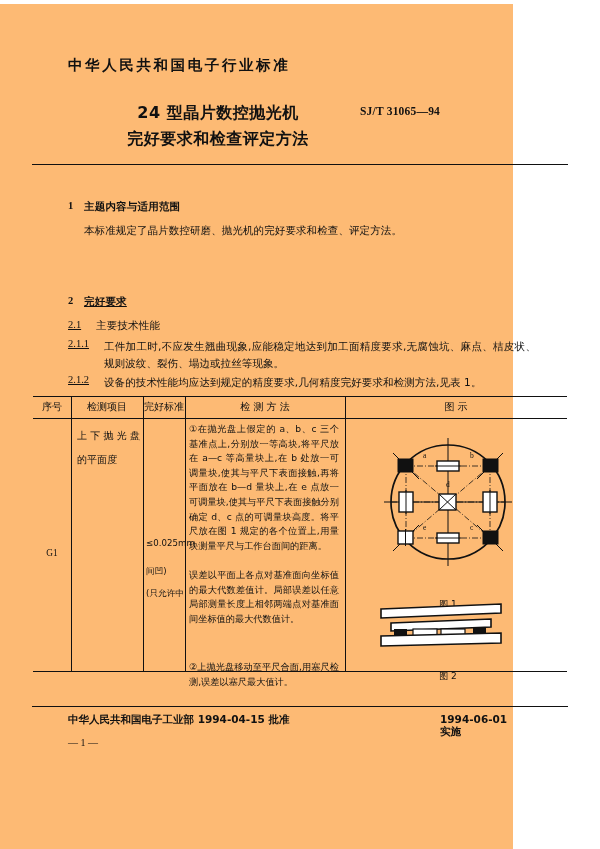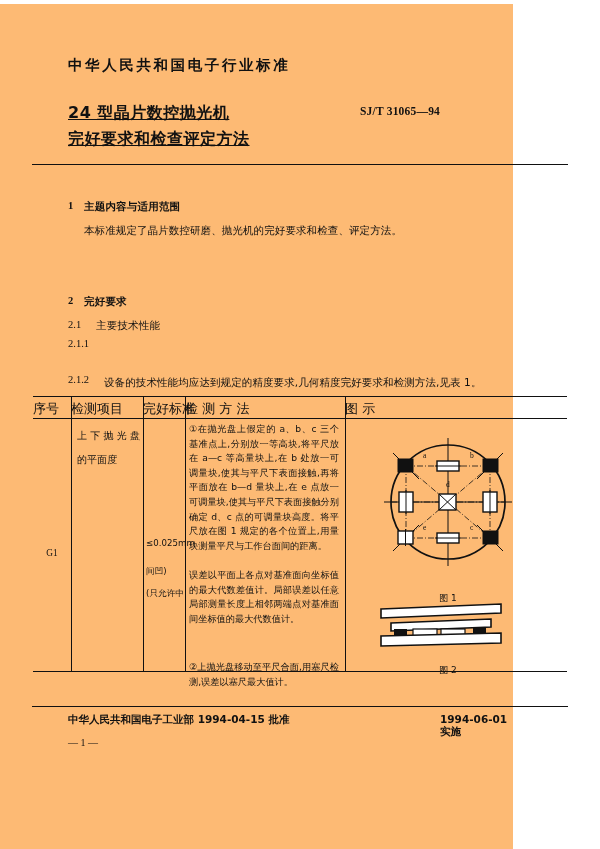--- a/index.html
+++ b/index.html
@@ -31,21 +31,21 @@
     font-size: 14.5px;
     font-weight: bold;
     letter-spacing: 2.6px;
     font-family: "DejaVu Sans", "Liberation Sans", sans-serif;
   }
   .title-block {
     position: absolute;
     left: 68px;
     top: 96px;
     width: 300px;
-    text-decoration: underline;
+    text-align: center;
   }
   .title-line {
     font-size: 16px;
     font-weight: bold;
     letter-spacing: 0.5px;
     line-height: 26px;
     font-family: "DejaVu Sans", "Liberation Sans", sans-serif;
   }
   .std-code {
     position: absolute;
@@ -83,20 +83,21 @@
   .num {
     position: absolute;
     font-size: 10.5px;
     font-family: "Liberation Serif", serif;
     font-weight: bold;
   }
   .num-light {
     position: absolute;
     font-size: 10.5px;
     font-family: "Liberation Serif", serif;
+    text-decoration: underline;
   }
   .tbl-caption {
     position: absolute;
     left: 0;
     top: 374px;
     width: 600px;
     text-align: center;
     font-size: 10px;
     font-family: "DejaVu Sans", "Liberation Sans", sans-serif;
   }
@@ -118,22 +119,23 @@
   .tbl .vline {
     position: absolute;
     top: 0;
     width: 0;
     height: 290px;
     border-left: 1px solid #111;
   }
   .hdr-cell {
     position: absolute;
     top: 4px;
-    font-size: 13px;
-    font-family: "DejaVu Sans", "Liberation Sans", sans-serif;
+    font-size: 10px;
+    font-family: "DejaVu Sans", "Liberation Sans", sans-serif;
+    text-align: center;
     white-space: nowrap;
   }
   .cell-txt {
     position: absolute;
     font-size: 10px;
     font-family: "DejaVu Sans", "Liberation Sans", sans-serif;
     line-height: 24px;
     letter-spacing: 0.05px;
   }
   .cell-serif {
@@ -153,21 +155,21 @@
     text-justify: inter-character;
   }
   
   .fig-wrap {
     position: absolute;
     text-align: center;
   }
   .fig-cap {
     font-size: 9px;
     font-family: "DejaVu Sans", "Liberation Sans", sans-serif;
-    margin-top: 8px;
+    margin-top: 14px;
   }
   
   .rule-bot {
     position: absolute;
     left: 32px;
     top: 702px;
     width: 536px;
     height: 0;
     border-top: 1.3px solid #111;
   }
@@ -211,26 +213,27 @@
 
   <div class="rule-top"></div>
 
   <div class="num" style="left:68px; top:196px;">1</div>
   <div class="sec-head" style="left:84px; top:196px;">主题内容与适用范围</div>
 
   <div class="para" style="left:84px; top:218px; width:452px;">本标准规定了晶片数控研磨、抛光机的完好要求和检查、评定方法。</div>
 
 
   <div class="num" style="left:68px; top:291px;">2</div>
-  <div class="sec-head" style="left:84px; top:291px;">完好要求</div>
+  <div class="sec-head" style="left:84px; top:291px;text-decoration:underline;">完好要求</div>
 
   <div class="num-light" style="left:68px; top:315px;">2.1</div>
   <div class="sec-head" style="left:96px; top:315px; font-weight:normal;">主要技术性能</div>
 
   <div class="num-light" style="left:68px; top:334px;">2.1.1</div>
+  <div class="para" style="left:104px; top:334px; width:432px; text-align:justify;">工件加工时,不应发生翘曲现象,应能稳定地达到加工面精度要求,无腐蚀坑、麻点、桔皮状、规则波纹、裂伤、塌边或拉丝等现象。</div>
 
   <div class="num-light" style="left:68px; top:370px;">2.1.2</div>
   <div class="para" style="left:104px; top:370px; width:432px;">设备的技术性能均应达到规定的精度要求,几何精度完好要求和检测方法,见表 1。</div>
 
 
   <div class="tbl">
 
     <div class="hline" style="top:0px;"></div>
     <div class="hline" style="top:22px;"></div>
     <div class="hline" style="top:275px;"></div>

